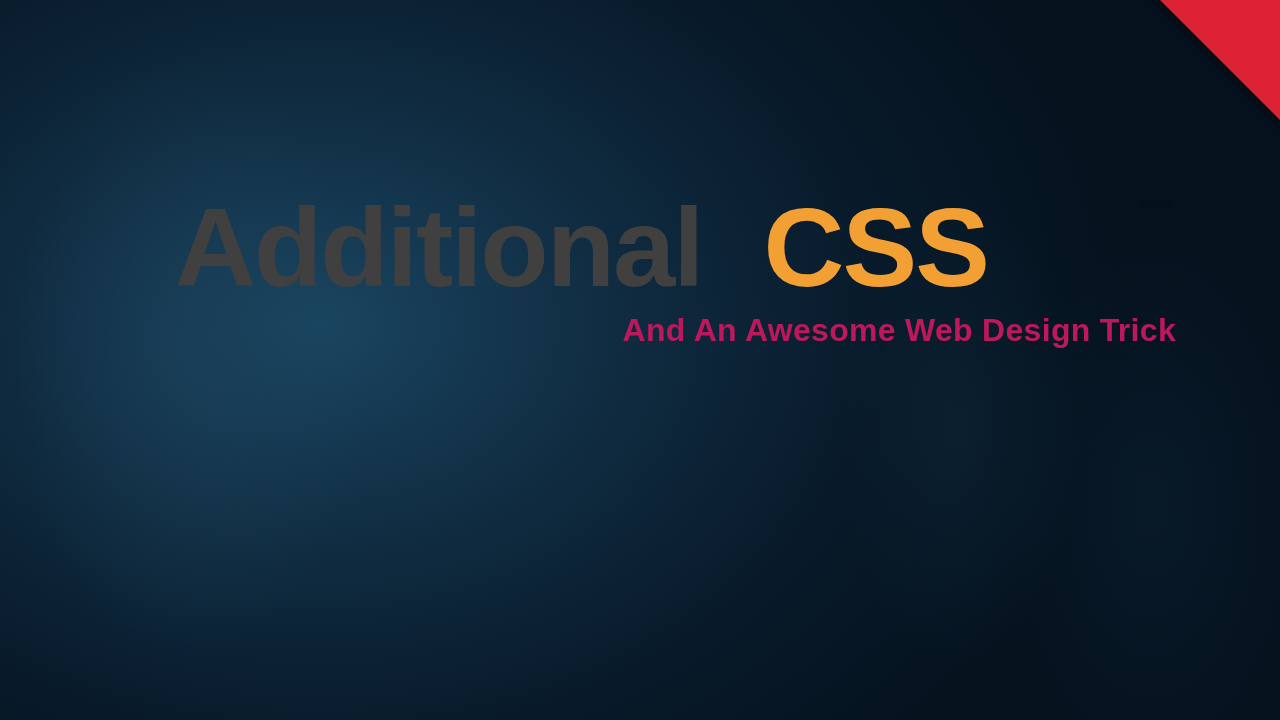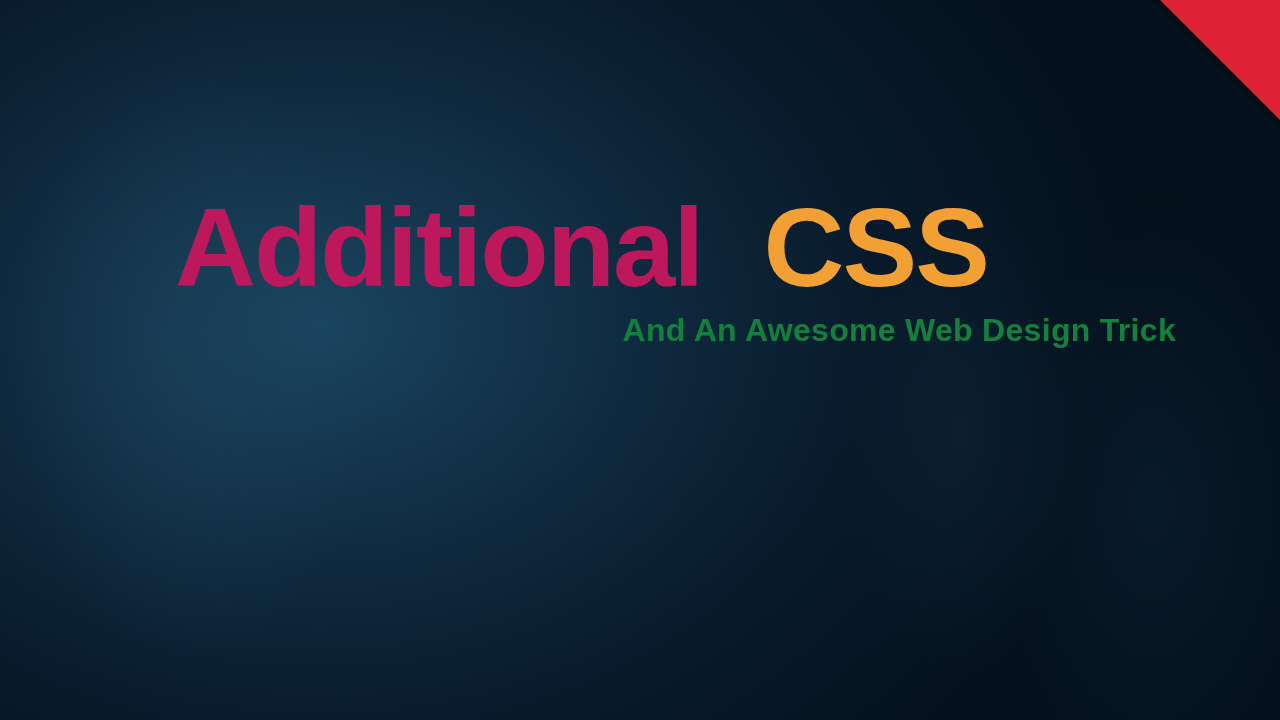--- a/index.html
+++ b/index.html
@@ -48,30 +48,30 @@
     
     .headline {
       font-size: 112px;
       font-weight: 800;
       letter-spacing: -2px;
       line-height: 1.0;
       margin-top: -8px;
     }
     
     .headline-white {
-      color: #be185d;
+      color: #404040;
     }
     
     .headline-orange {
       color: #f2a034;
       margin-left: 32px;
     }
     
     .subline {
-      color: #15803d;
+      color: #be185d;
       font-size: 32px;
       font-weight: 600;
       text-align: right;
       margin-top: 8px;
       padding-right: 4px;
       letter-spacing: 0.3px;
     }
     
     .corner-ribbon {
       position: absolute;

